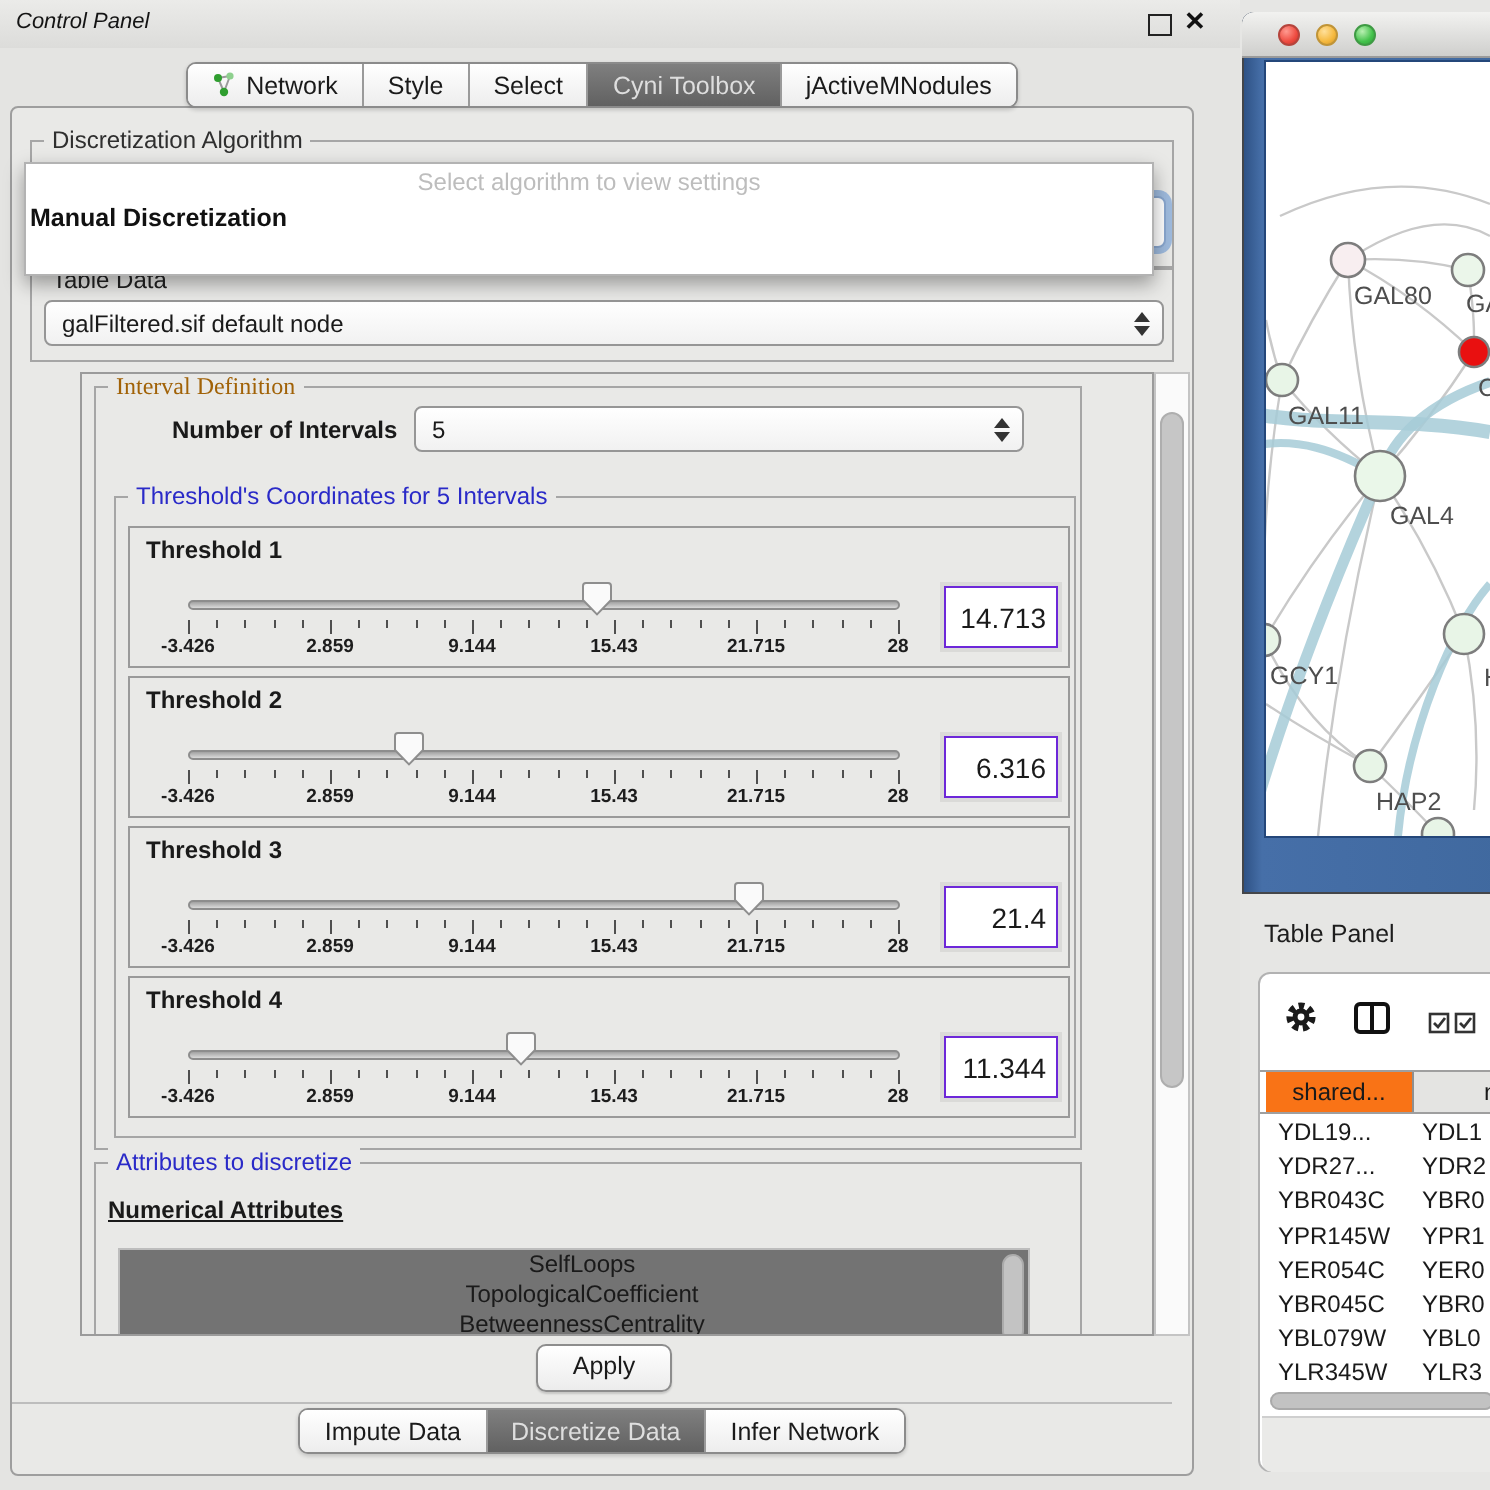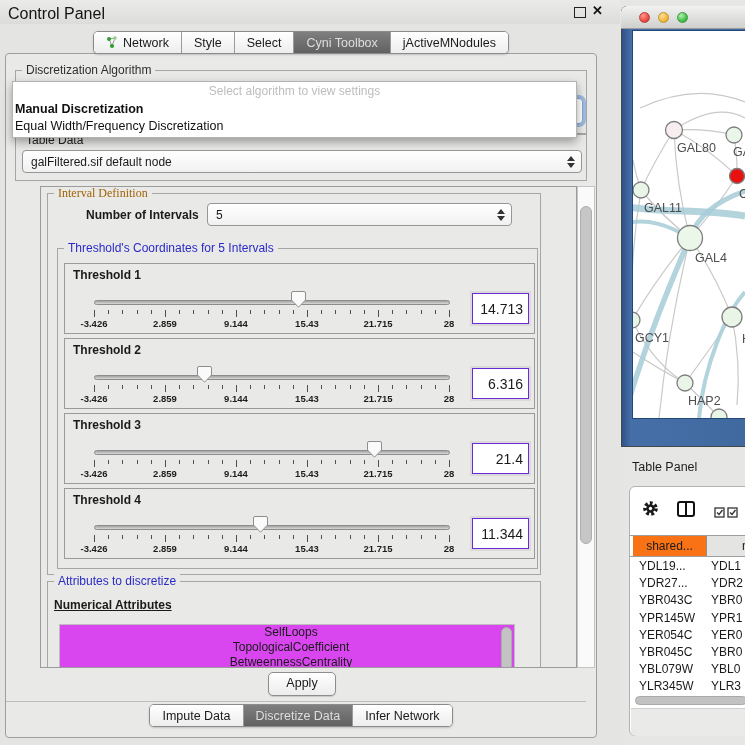--- a/index.html
+++ b/index.html
@@ -3,21 +3,21 @@
 <meta charset="utf-8">
 <style>
   html,body{margin:0;padding:0;background:#e6e6e4;}
   #root{position:relative;width:745px;height:745px;overflow:hidden;
         font-family:"Liberation Sans",sans-serif;color:#1a1a1a;
         -webkit-font-smoothing:antialiased;}
   
   #left-win{position:absolute;left:0;top:0;width:620px;height:745px;background:#e4e4e2;}
   #titlebar{position:absolute;left:0;top:0;width:620px;height:24px;
             background:linear-gradient(#ebebe9,#dcdcda);}
-  #titlebar .t{position:absolute;left:8px;top:5px;font-size:16px;color:#141414;}
+  #titlebar .t{position:absolute;left:8px;top:5px;font-size:11px;color:#141414;font-style:italic;}
   #float-btn{position:absolute;left:574px;top:7px;width:10px;height:9px;border:1.6px solid #222;}
   #close-btn{position:absolute;left:592px;top:3px;font-size:13px;font-weight:bold;color:#111;}
   
   #pane{position:absolute;left:5px;top:53px;width:592px;height:685px;background:#e9e9e7;
         border:1px solid #9e9e9e;border-radius:4px;box-sizing:border-box;}
   
   .tabrow{position:absolute;left:5px;width:592px;text-align:center;z-index:6;}
   #top-tabs-row{top:31px;}
   #bottom-tabs-row{top:704px;}
   .segwrap{display:inline-flex;border:1px solid #8b8b8b;border-radius:5px;overflow:hidden;
@@ -64,21 +64,21 @@
   .track{position:absolute;left:29px;top:36px;width:356px;height:5px;border-radius:3px;
          background:linear-gradient(#a2a2a2,#d9d9d9);border:1px solid #8d8d8d;box-sizing:border-box;}
   .thumb-sl{position:absolute;top:27px;width:15px;height:17px;}
   .ticks .tick{position:absolute;top:46px;width:1px;height:4px;background:#4f4f4f;}
   .ticks .tick.major{height:7px;}
   .tlabels span{position:absolute;top:54px;transform:translateX(-50%);font-size:9.5px;font-weight:bold;color:#1d1d1d;white-space:nowrap;}
   .thr-field{position:absolute;left:407px;top:29px;width:57px;height:31px;background:#fff;
              border:1px solid #6d28d9;box-shadow:0 0 0 2px #dadad8;box-sizing:border-box;
              font-size:14px;text-align:right;padding:7px 5px 0 0;}
   
-  #attr-list{position:absolute;left:11px;top:42px;width:456px;height:56px;background:#d946ef;
+  #attr-list{position:absolute;left:11px;top:42px;width:456px;height:56px;background:#737373;
              border:1px solid #bdbdbd;box-sizing:border-box;overflow:hidden;}
   .attr-item{height:15px;line-height:15px;padding-left:8px;font-size:12px;}
   #attr-vscroll{position:absolute;right:2px;top:2px;width:11px;height:44px;border-radius:6px;
                 background:#c3c3c3;border:1px solid #ababab;box-sizing:border-box;}
   .blabel{font-weight:bold;font-size:12px;position:absolute;}
   
   #apply-btn{position:absolute;left:268px;top:672px;width:66px;height:22px;border:1px solid #8d8d8d;
              border-radius:5px;background:linear-gradient(#ffffff,#ececec);font-size:12.5px;
              text-align:center;line-height:21px;box-shadow:0 1px 1px rgba(0,0,0,.15);}
   #bt-divider{position:absolute;left:6px;top:701px;width:580px;height:1px;background:#bdbdbd;}
@@ -166,21 +166,20 @@
         <span class="stepper">
             <span class="up"></span>
             <span class="dn"></span>
           </span>
       </div>
     </div>
 
     <div id="algo-popup">
       <div class="hint">Select algorithm to view settings</div>
       <div class="opt b">Manual Discretization</div>
-      <div class="opt">Equal Width/Frequency Discretization</div>
     </div>
 
     <div id="scrollpane">
 
       <div class="group" style="left:6px;top:6px;width:494px;height:382px;">
         <span class="gtitle green">Interval Definition</span>
         <span class="blabel" style="left:38px;top:14px;">Number of Intervals</span>
         <div class="combo" style="left:159px;top:9px;width:305px;height:23px;">
           <span>5</span>
           <span class="stepper">

